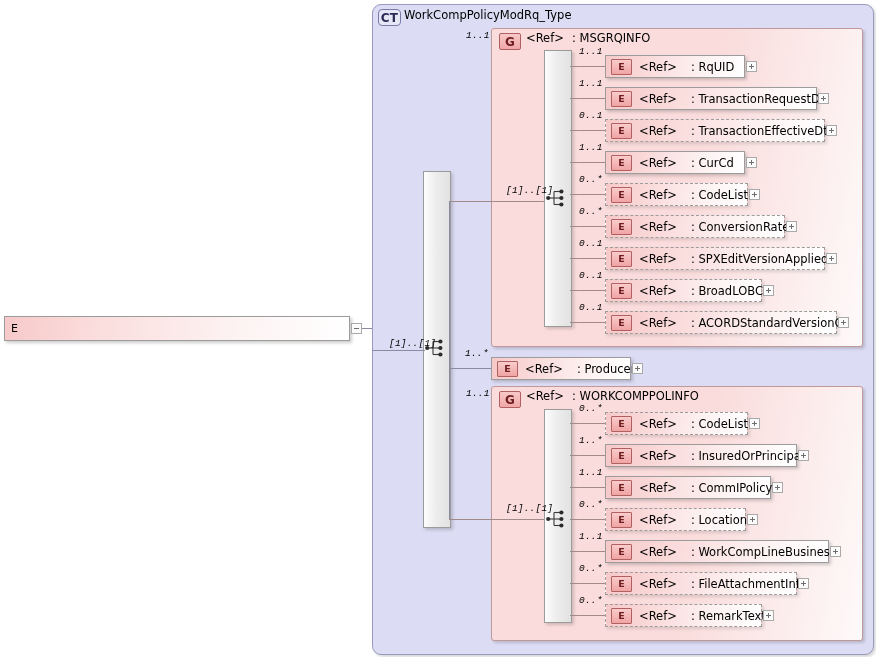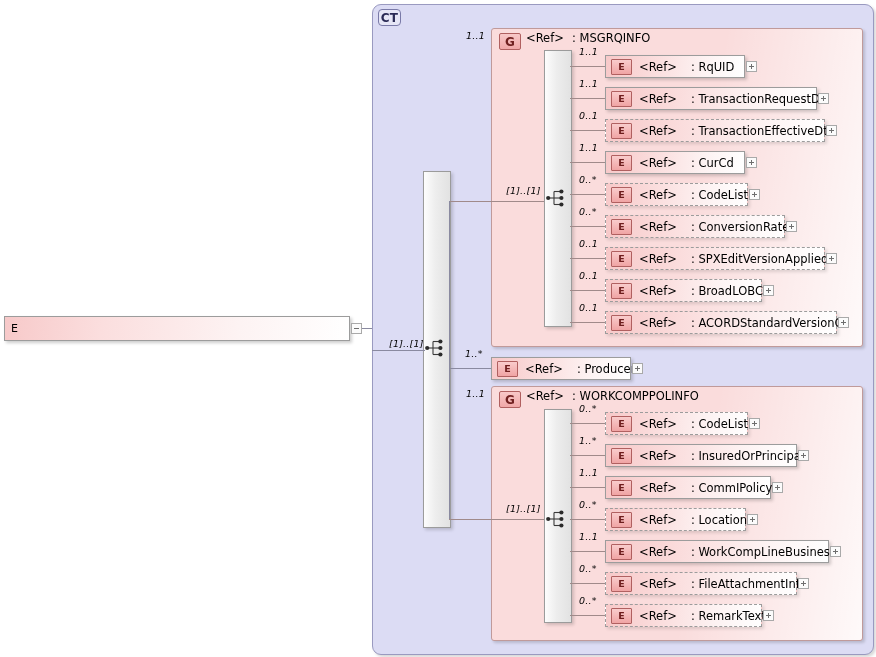--- a/index.html
+++ b/index.html
@@ -100,40 +100,41 @@
   }
 
   
   .hline{position:absolute;height:1px;background:#8a8aa0;}
   .vline{position:absolute;width:1px;background:#8a8aa0;}
   .hline.pk{background:#a08a8a;}
 
   
   .card{
     position:absolute;font-size:9.5px;font-style:italic;
-    color:#000;white-space:nowrap;letter-spacing:.2px;
+    color:#000;white-space:nowrap;letter-spacing:.2px;font-family:Liberation Mono, monospace;
   }
 
   
   .root-node{
     position:absolute;height:25px;display:flex;align-items:center;
     background:linear-gradient(95deg,#f7c9c9 0%,#fbdede 28%,#fdf3f3 68%,#ffffff 100%);
     border:1px solid #9c9c9c;
     box-shadow:2px 2px 3px rgba(0,0,0,.2);
     box-sizing:border-box;white-space:nowrap;
   }
   .root-node .ebadge{margin-left:6px;}
   .root-node .rname{margin-left:9px;font-size:11.5px;}
 </style>
 </head>
 <body>
 
 <div id="canvas">
     <div class="ct-box" style="left: 372px; top: 4px; width: 500px; height: 649px;"></div>
     <div class="tag tag-ct" style="left: 378px; top: 9px;">CT</div>
+    <div class="hdr-title" style="left: 404px; top: 8px;">WorkCompPolicyModRq_Type</div>
     <div class="root-node" style="left: 4px; top: 316px; width: 346px;">
       <div class="ebadge">E</div>
     </div>
     <div class="expander" style="left: 351px; top: 323px;"></div>
     <div class="hline" style="left: 362px; top: 328px; width: 10px;"></div>
     <div class="seqbar" style="left: 423px; top: 171px; width: 26px; height: 355px;"></div>
     <div class="seqicon" style="left: 425px; top: 338px;"><svg width="22" height="20" viewBox="0 0 22 20">
         <line x1="1" y1="10" x2="8" y2="10" stroke="#3a3a3a" stroke-width="1.1"></line>
         <line x1="8" y1="3.5" x2="8" y2="16.5" stroke="#3a3a3a" stroke-width="1.1"></line>
         <line x1="8" y1="3.5" x2="14" y2="3.5" stroke="#3a3a3a" stroke-width="1.1"></line>

